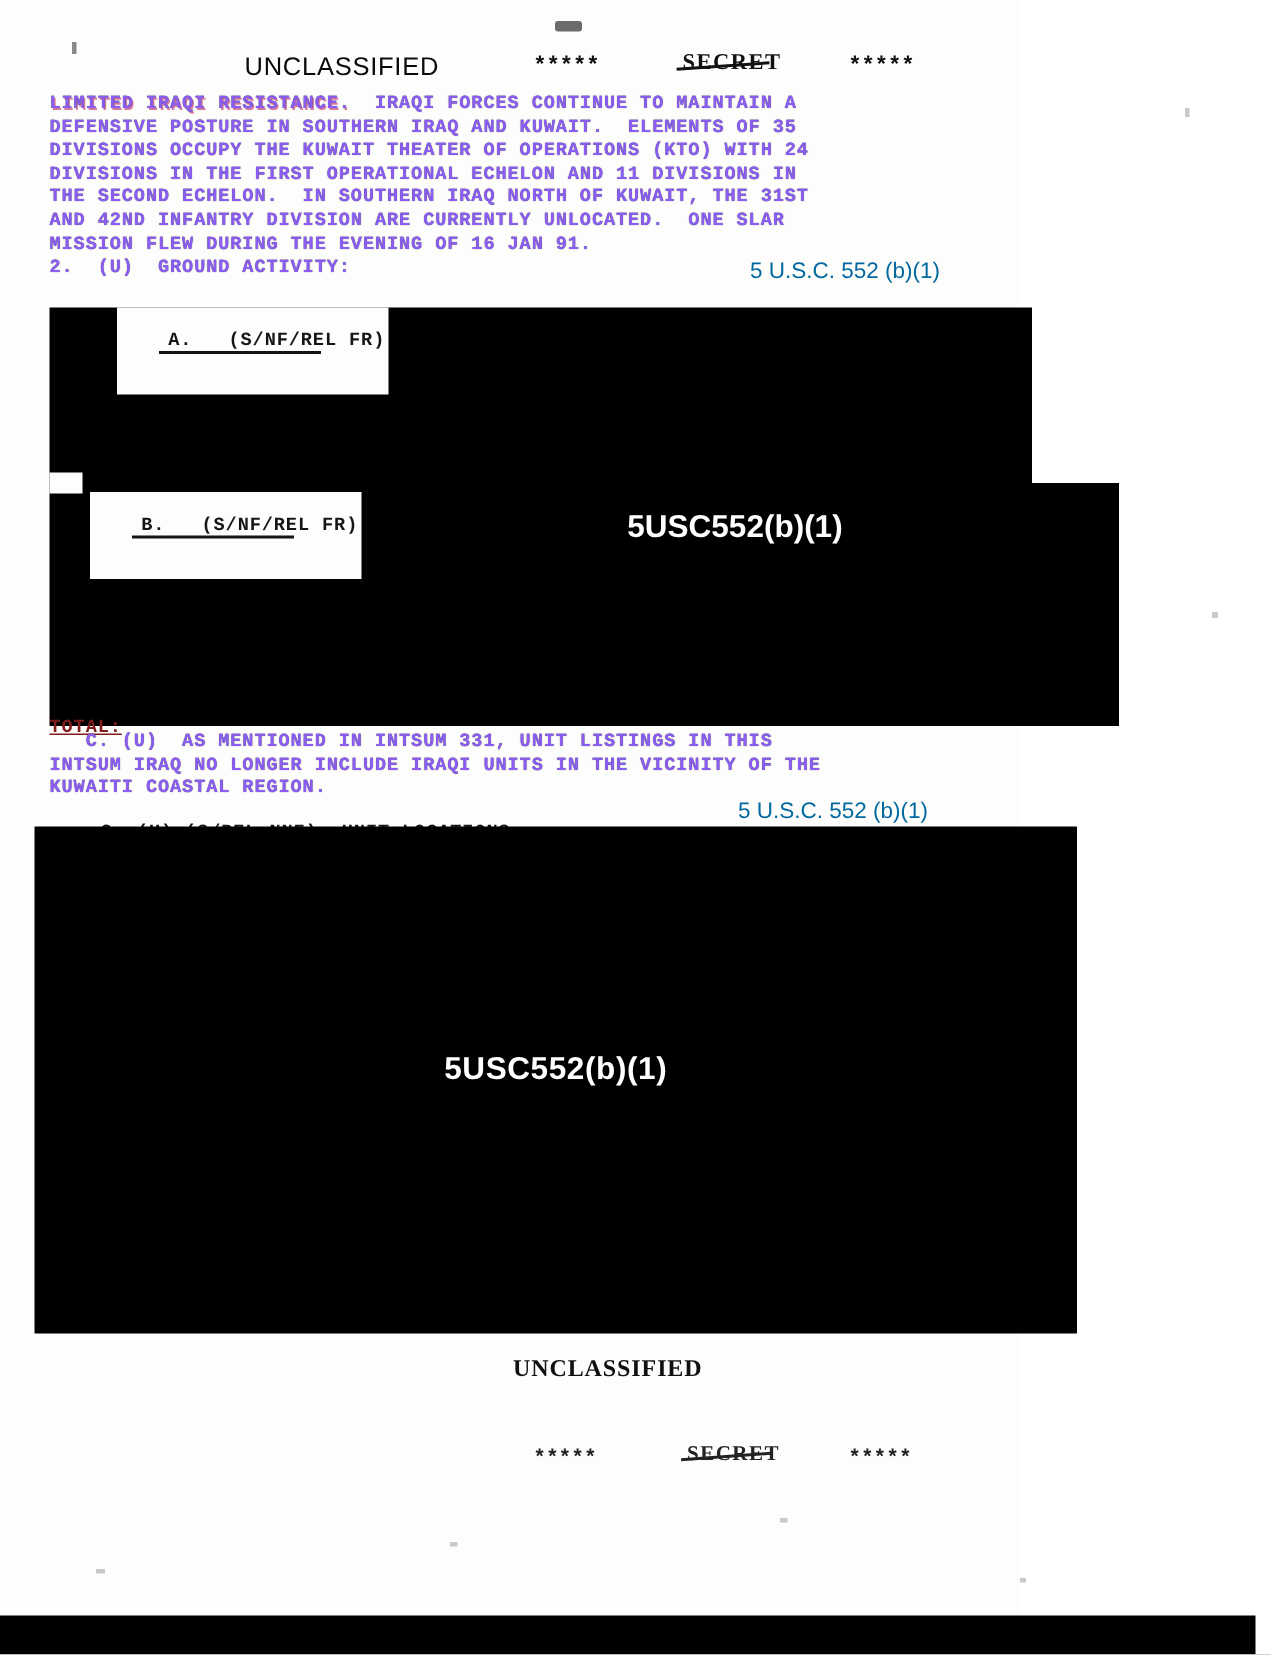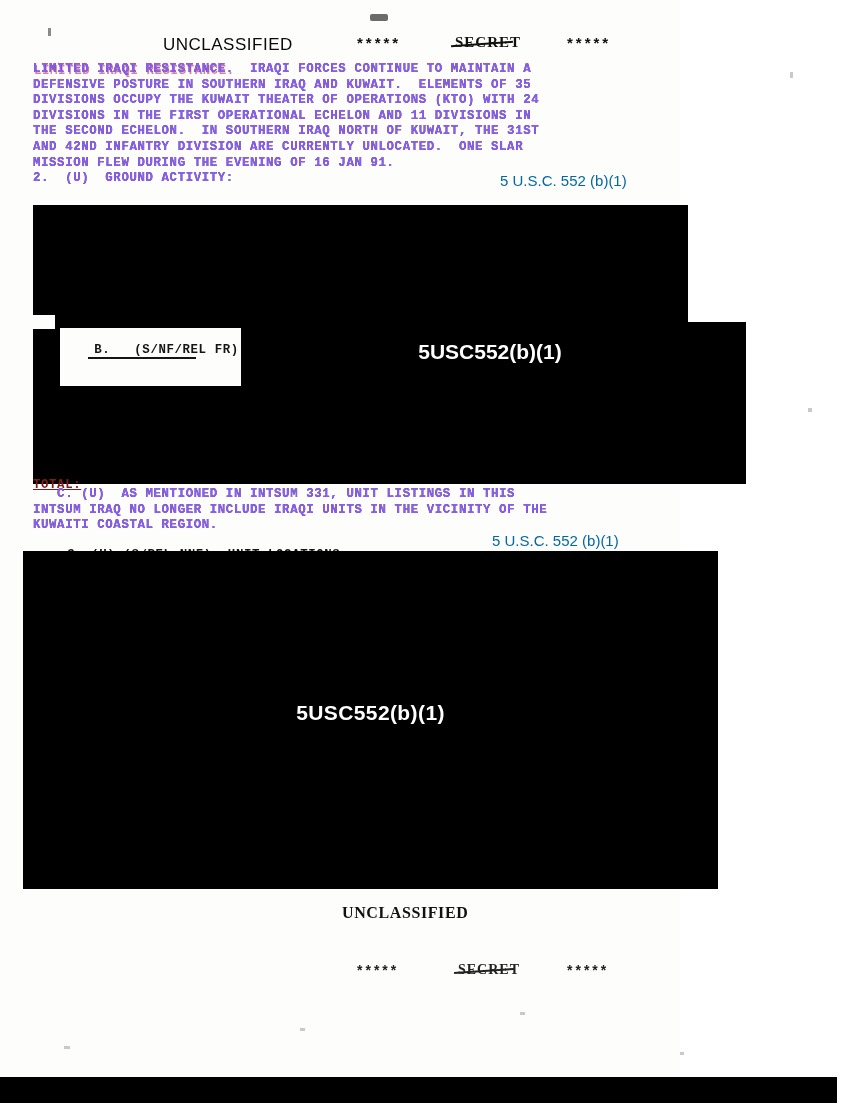--- a/index.html
+++ b/index.html
@@ -273,20 +273,24 @@
 AND 42ND INFANTRY DIVISION ARE CURRENTLY UNLOCATED.  ONE SLAR
 MISSION FLEW DURING THE EVENING OF 16 JAN 91.
 2.  (U)  GROUND ACTIVITY:</div>
 
   <div class="exemption" style="left:500px;top:172px;">5 U.S.C. 552 (b)(1)</div>
 
   <div class="redaction" style="left:33px;top:205px;width:655px;height:279px;"></div>
   <div class="redaction" style="left:33px;top:315px;width:22px;height:14px;background:#fdfdfb;"></div>
   <div class="redaction" style="left:688px;top:322px;width:58px;height:162px;"></div>
 
+  <div class="marker" style="left:78px;top:205px;">
+    <span>A.   (S/NF/REL FR)</span>
+    <span class="strike"></span>
+  </div>
   <div class="marker" style="left:60px;top:328px;">
     <span>B.   (S/NF/REL FR)</span>
     <span class="strike"></span>
   </div>
 
   <div class="redaction" style="left:33px;top:205px;width:0;height:0;"></div>
   <div style="position:absolute;left:330px;top:340px;width:320px;text-align:center;color:#fff;font-family:'Liberation Sans',sans-serif;font-weight:bold;font-size:21px;">5USC552(b)(1)</div>
 
   <div class="tw" style="left:33px;top:478px;color:#7f1d1d;text-decoration:underline;">TOTAL:</div>
 

